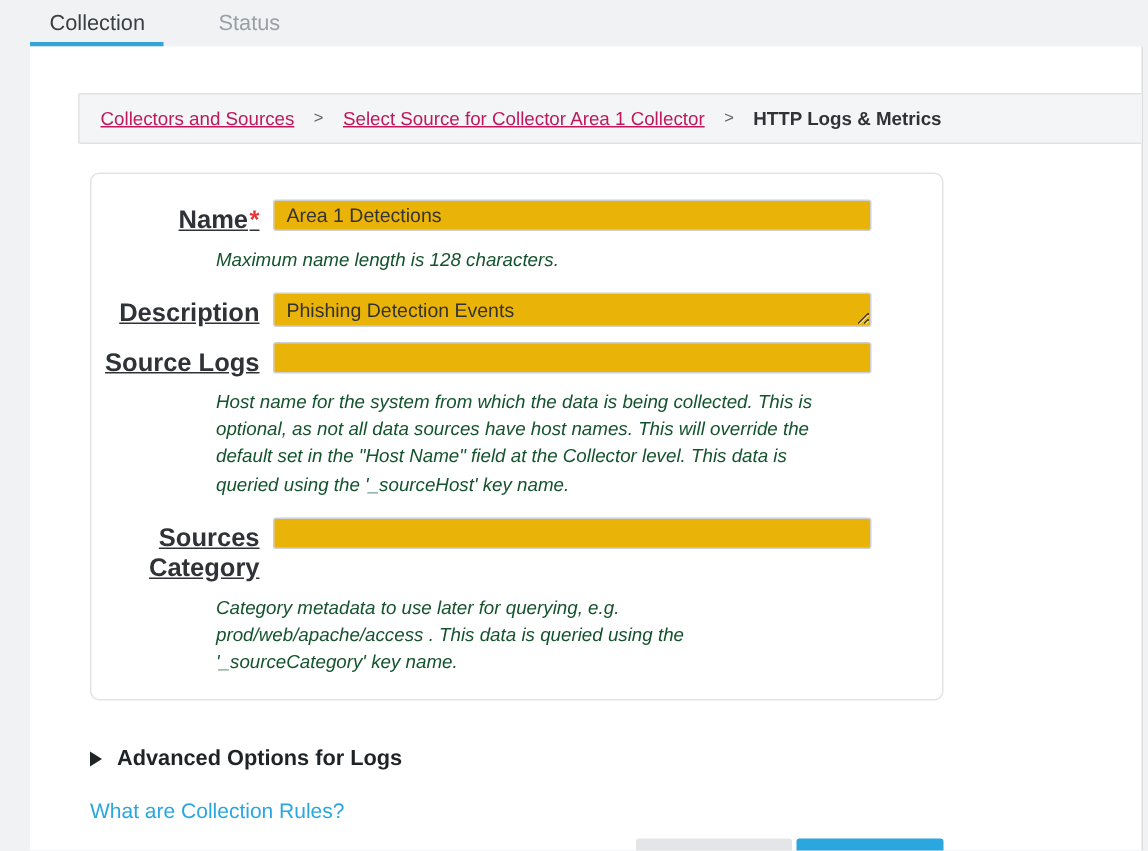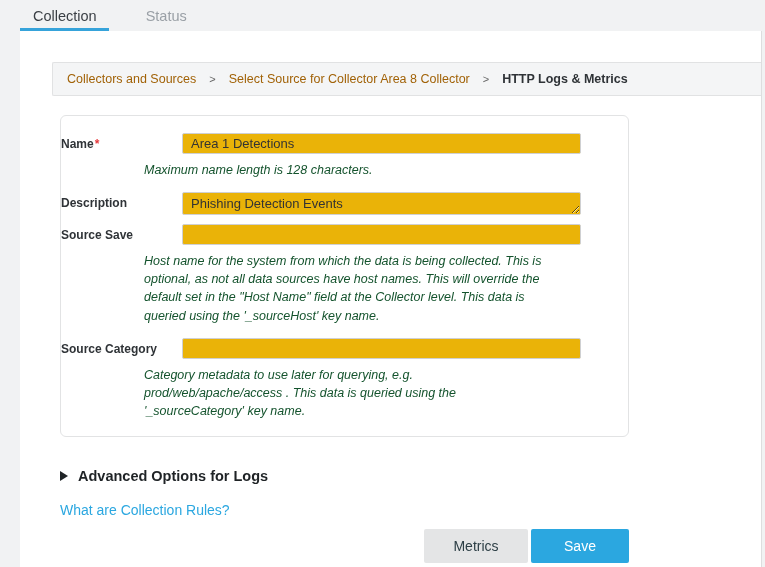--- a/index.html
+++ b/index.html
@@ -30,35 +30,35 @@
   }
 
   
   .breadcrumb {
     margin:31px 0 0 32px; height:34px;
     background:#f4f5f6;
     border:1px solid #e1e2e3; border-right:none; border-radius:2px 0 0 2px;
     display:flex; align-items:center; padding-left:14px;
     font-size:12.5px; color:#333;
   }
-  .crumb-link { cursor:pointer; color:#a16207; }
+  .crumb-link { text-decoration:underline; cursor:pointer; color:#be185d; }
   .crumb-sep { margin:0 13px; color:#666; font-size:11px; }
   .crumb-current { font-weight:700; color:#2f3337; }
 
   
   .card {
     margin:19px 0 0 40px; width:569px;
     border:1px solid #e2e3e4; border-radius:6px;
     background:#fff;
     padding:17px 0 16px 0;
   }
   .frow { display:flex; }
   .flabel {
-    width:121px; padding-right:9px; padding-top:4px;
-    font-size:12px; font-weight:700; color:#2f3337; flex:none;
+    width:121px; text-align:right; padding-right:9px; padding-top:4px;
+    font-size:17px; font-weight:700; color:#2f3337; flex:none;text-decoration:underline;
   }
   .req { color:#e5383b; font-weight:700; margin-left:1px; }
   .tinput {
     width:399px; height:21px;
     border:1px solid #cfd0d2; border-radius:2px;
     padding:0 8px; font-size:13px; color:#333;
     font-family:"Liberation Sans", sans-serif;
     outline:none; background:#eab308;
   }
   textarea.tinput {
@@ -109,21 +109,21 @@
   <span class="tab active">Collection</span>
   <span class="tab inactive">Status</span>
 </div>
 <div class="tab-underline"></div>
 
 <div class="panel">
 
   <div class="breadcrumb">
     <span class="crumb-link">Collectors and Sources</span>
     <span class="crumb-sep">&gt;</span>
-    <span class="crumb-link">Select Source for Collector Area 8 Collector</span>
+    <span class="crumb-link">Select Source for Collector Area 1 Collector</span>
     <span class="crumb-sep">&gt;</span>
     <span class="crumb-current">HTTP Logs &amp; Metrics</span>
   </div>
 
   <div class="card">
 
     <div class="frow">
       <div class="flabel"><span>Name</span><span class="req">*</span></div>
       <input class="tinput" type="text" value="Area 1 Detections" style="">
     </div>
@@ -132,29 +132,29 @@
     <div class="sp13"></div>
 
     <div class="frow">
       <div class="flabel">Description</div>
       <textarea class="tinput" style="">Phishing Detection Events</textarea>
     </div>
 
     <div class="sp9"></div>
 
     <div class="frow">
-      <div class="flabel">Source Save</div>
+      <div class="flabel">Source Logs</div>
       <input class="tinput" type="text" value="" style="">
     </div>
     <div class="hint">Host name for the system from which the data is being collected. This is optional, as not all data sources have host names. This will override the default set in the "Host Name" field at the Collector level. This data is queried using the '_sourceHost' key name.</div>
 
     <div class="sp13"></div>
 
     <div class="frow">
-      <div class="flabel">Source Category</div>
+      <div class="flabel">Sources Category</div>
       <input class="tinput" type="text" value="" style="">
     </div>
     <div class="hint">Category metadata to use later for querying, e.g. prod/web/apache/access . This data is queried using the '_sourceCategory' key name.</div>
 
   </div>
 
   <div class="section">
     <div class="section-left">
       <span class="caret"></span>
       <span class="section-title">Advanced Options for Logs</span>

